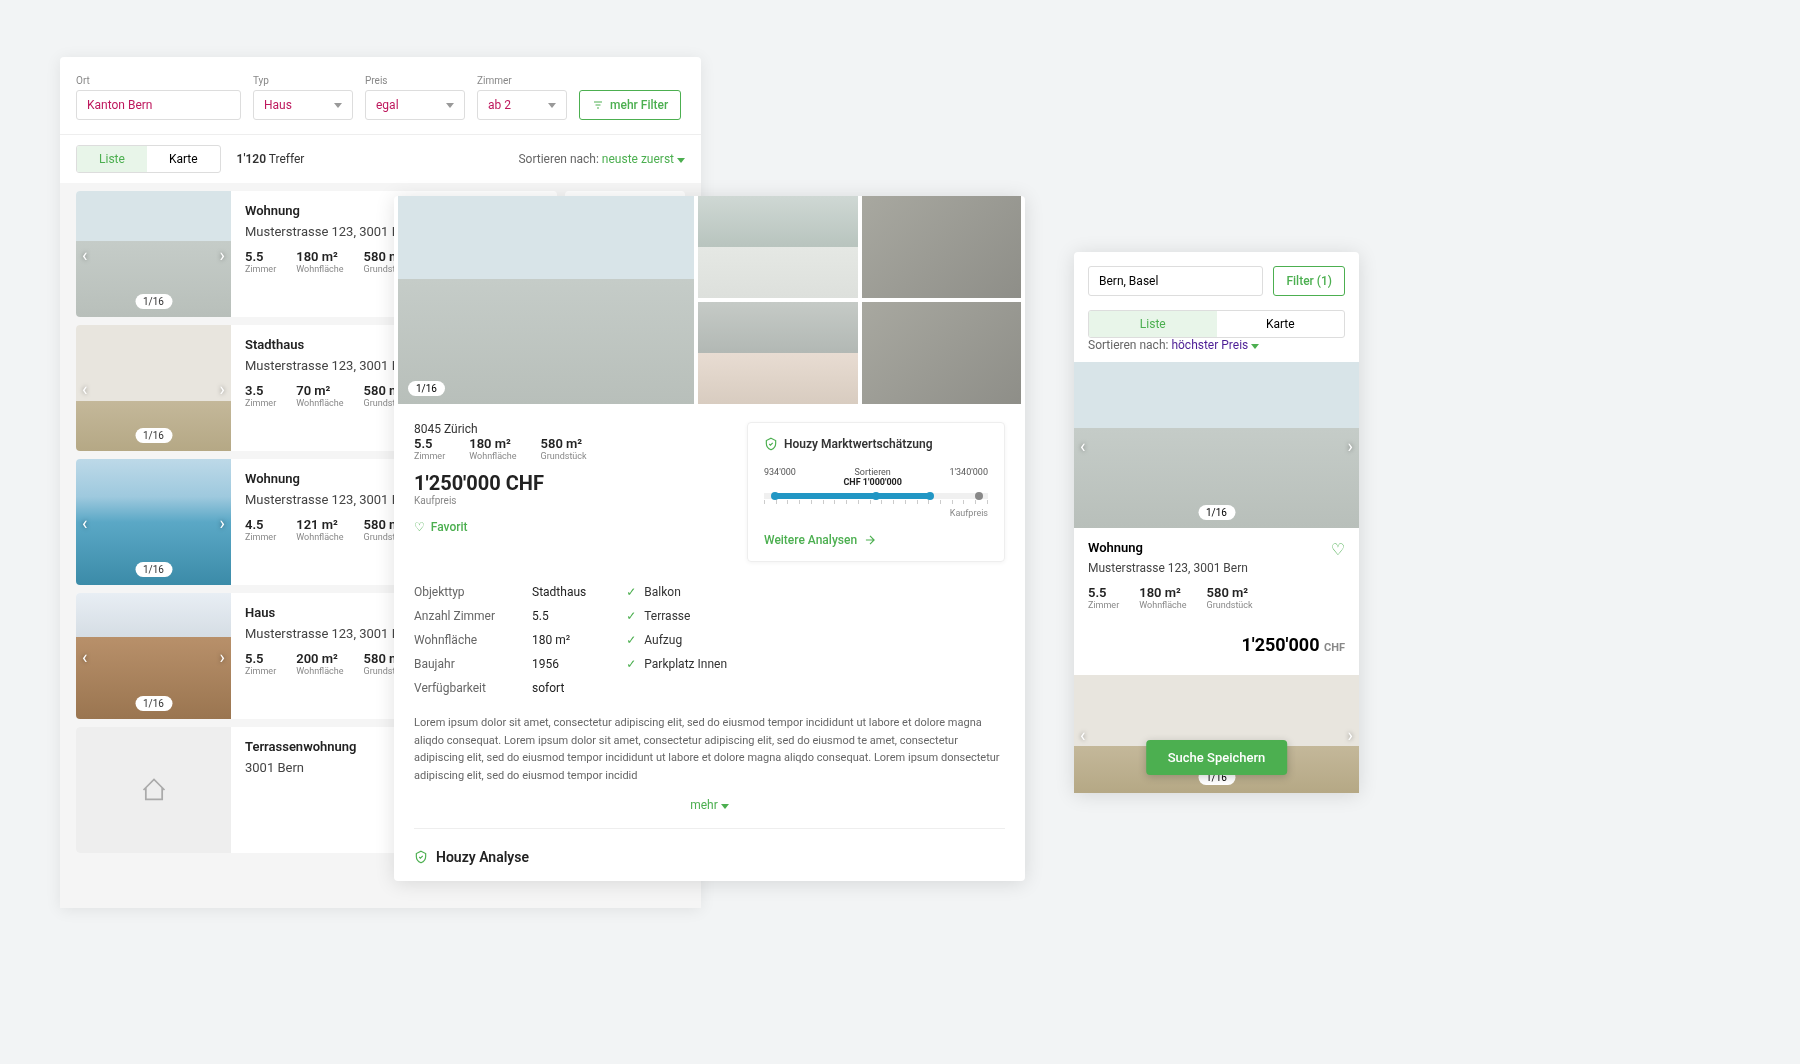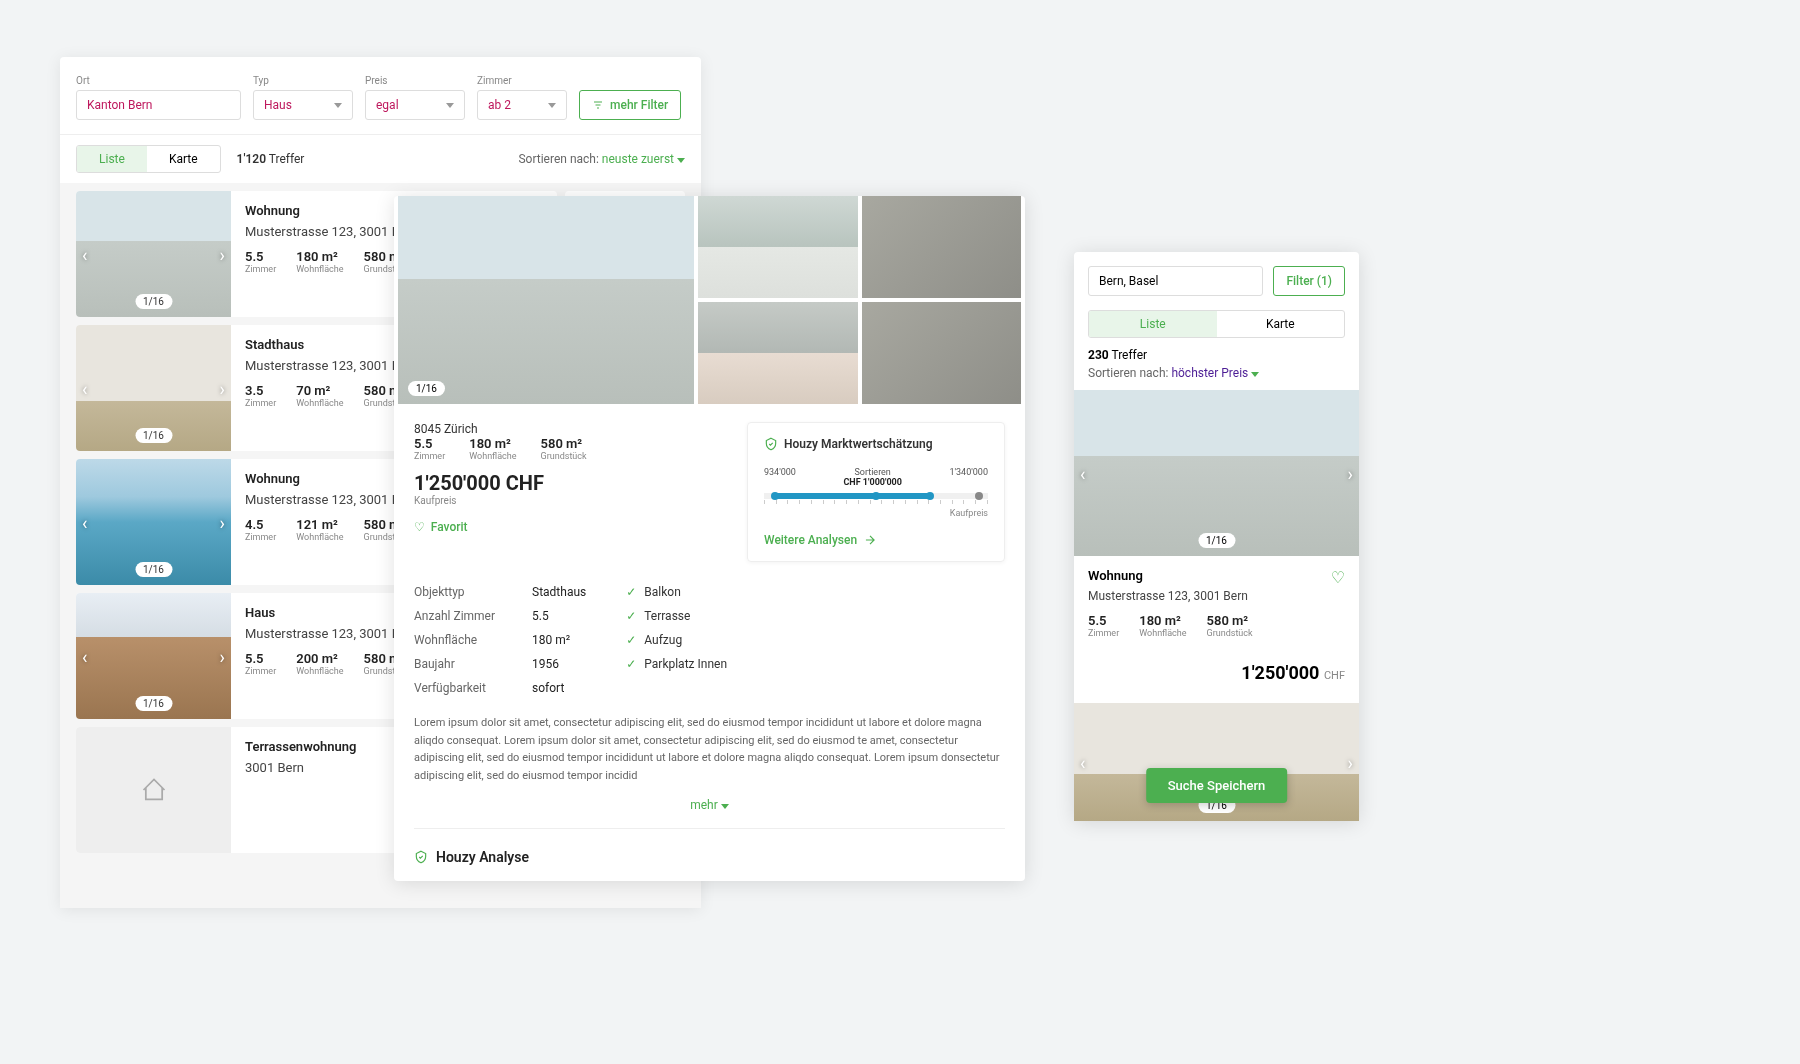--- a/index.html
+++ b/index.html
@@ -109,21 +109,21 @@
 .p3-count{padding:10px 14px 4px;font-size:12px}
 .p3-sort{padding:0 14px 10px;font-size:12px;color:#666}
 .p3-sort .sortval{color:#4c1d95}
 .p3-card{padding-bottom:8px}
 .p3-img{width:100%;height:166px;position:relative}
 .p3-img .badge{position:absolute;bottom:8px;left:50%;transform:translateX(-50%);background:#fff;font-size:10px;padding:2px 8px;border-radius:10px}
 .p3-body{padding:12px 14px;position:relative}
 .p3-body .type{font-size:13px;font-weight:600;margin-bottom:6px}
 .p3-body .addr{font-size:12px;color:#444;margin-bottom:10px}
 .p3-price{font-size:18px;font-weight:700;text-align:right;padding:4px 14px 12px}
-.p3-price .chf{font-size:11px;color:#888;font-weight:400}
+.p3-price .chf{font-size:11px;color:#888;font-weight:700}
 .savebtn{position:absolute;bottom:18px;left:50%;transform:translateX(-50%);background:#4CAF50;color:#fff;border:none;border-radius:4px;padding:10px 22px;font-size:13px;font-weight:500;box-shadow:0 2px 8px rgba(0,0,0,0.2)}
 .p3-img2{width:100%;height:118px;position:relative}
 
 .shieldicon{display:inline-block;width:14px;height:14px}
 </style>
 </head>
 <body>
 
 <div class="panel1">
   <div class="p1-filters">
@@ -469,21 +469,20 @@
         <span>Bern, Basel</span>
       </div>
     <div class="p3-filterbtn">
         <span>Filter (1)</span>
       </div>
   </div>
   <div class="p3-toggle">
     <div class="active">Liste</div>
     <div>Karte</div>
   </div>
-  <div class="p3-count"><b>230</b> <span>Treffer</span></div>
   <div class="p3-sort"><span>Sortieren nach:</span> <span class="sortval">höchster Preis</span> <span class="chev" style="display:inline-block;border-top-color:#4CAF50"></span></div>
 
   <div class="p3-card">
     <div class="p3-img">
         <div class="scene sc-modern"></div>
         <span class="arrow left">‹</span>
         <span class="arrow right">›</span>
         <span class="badge">1/16</span>
       </div>
     <div class="p3-body">

